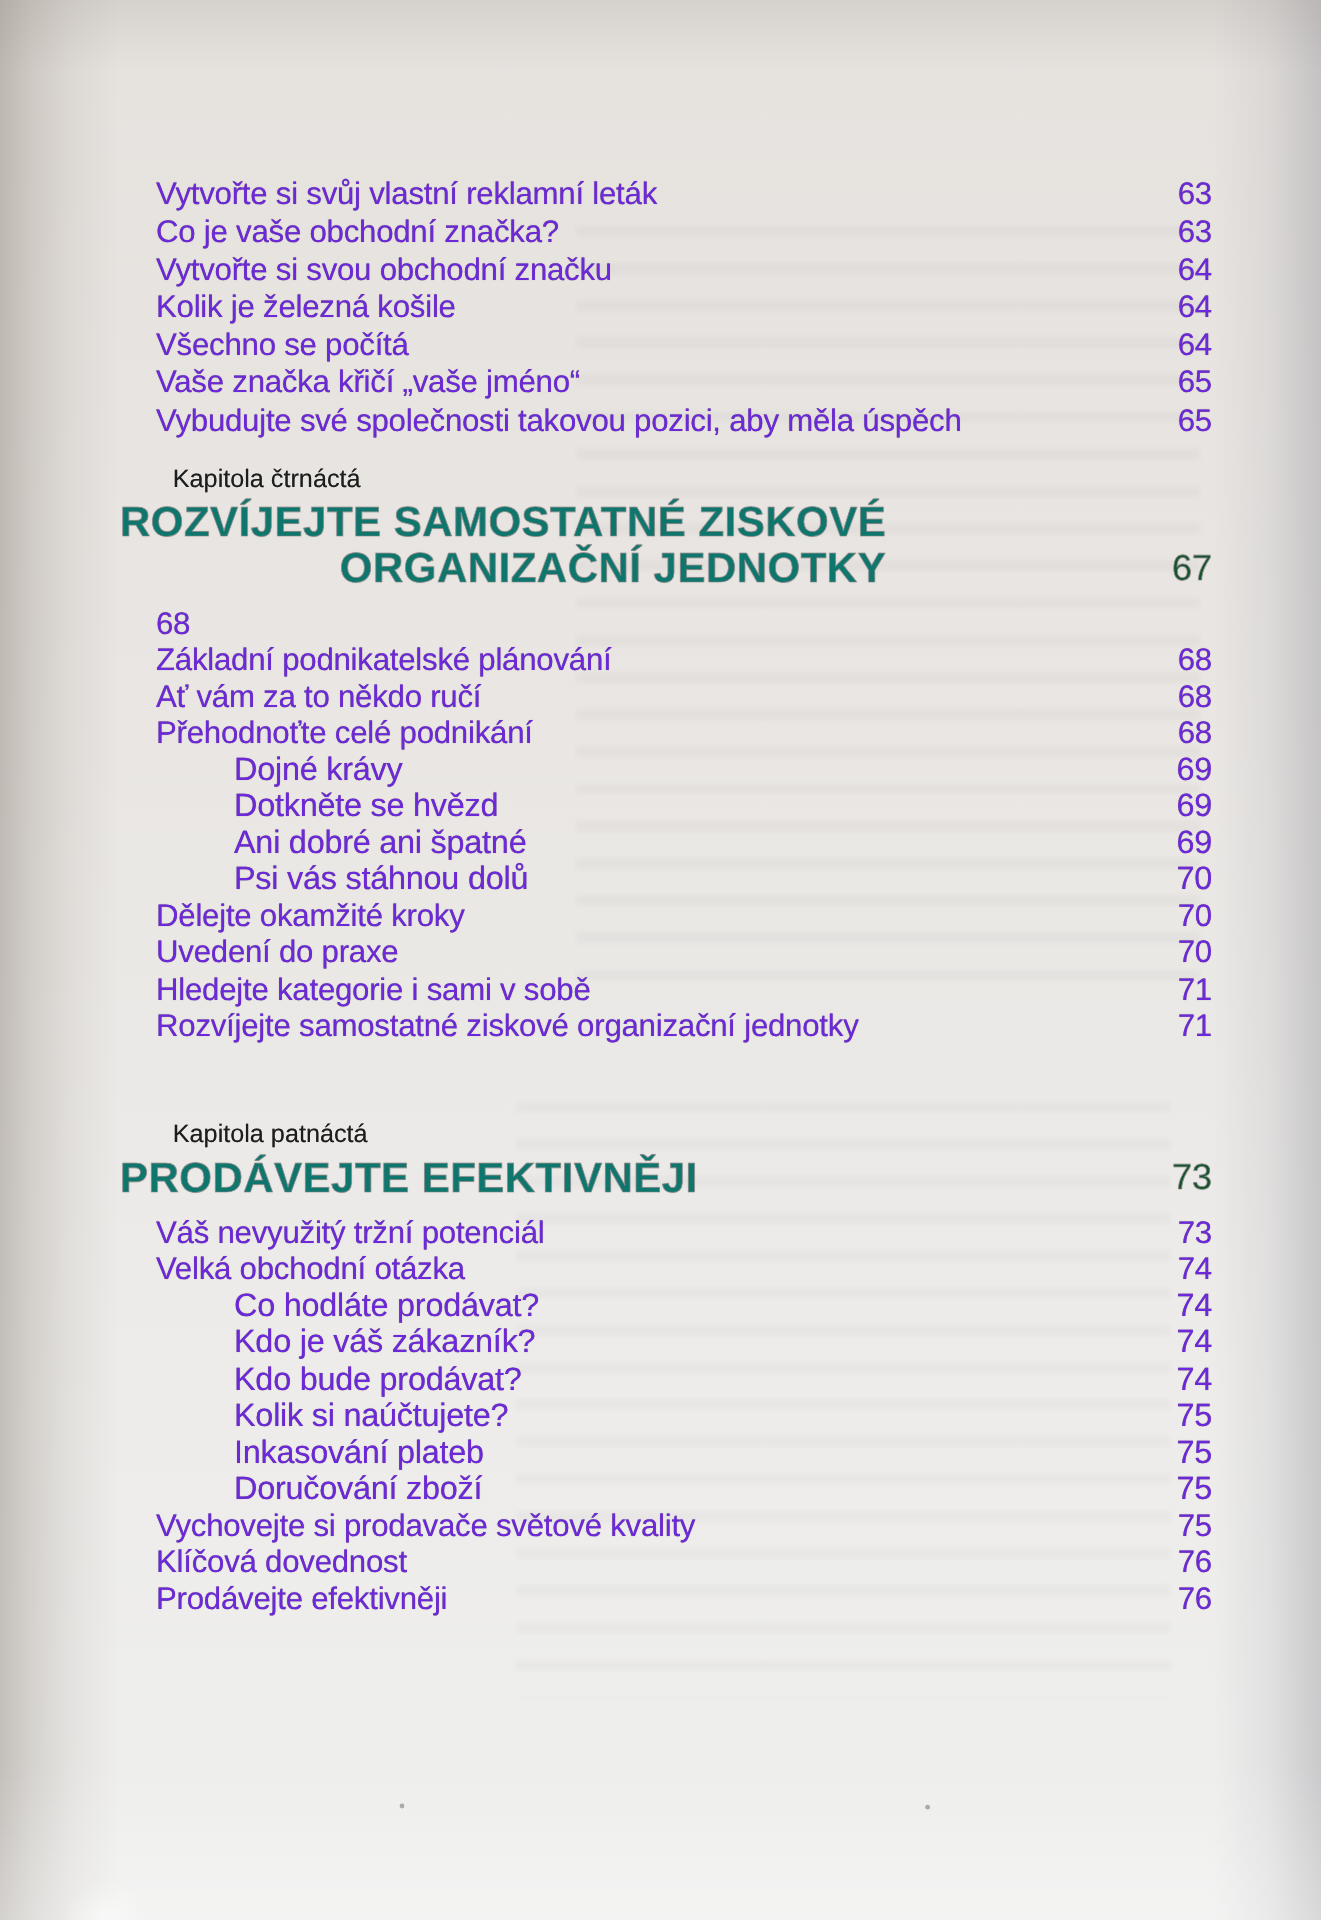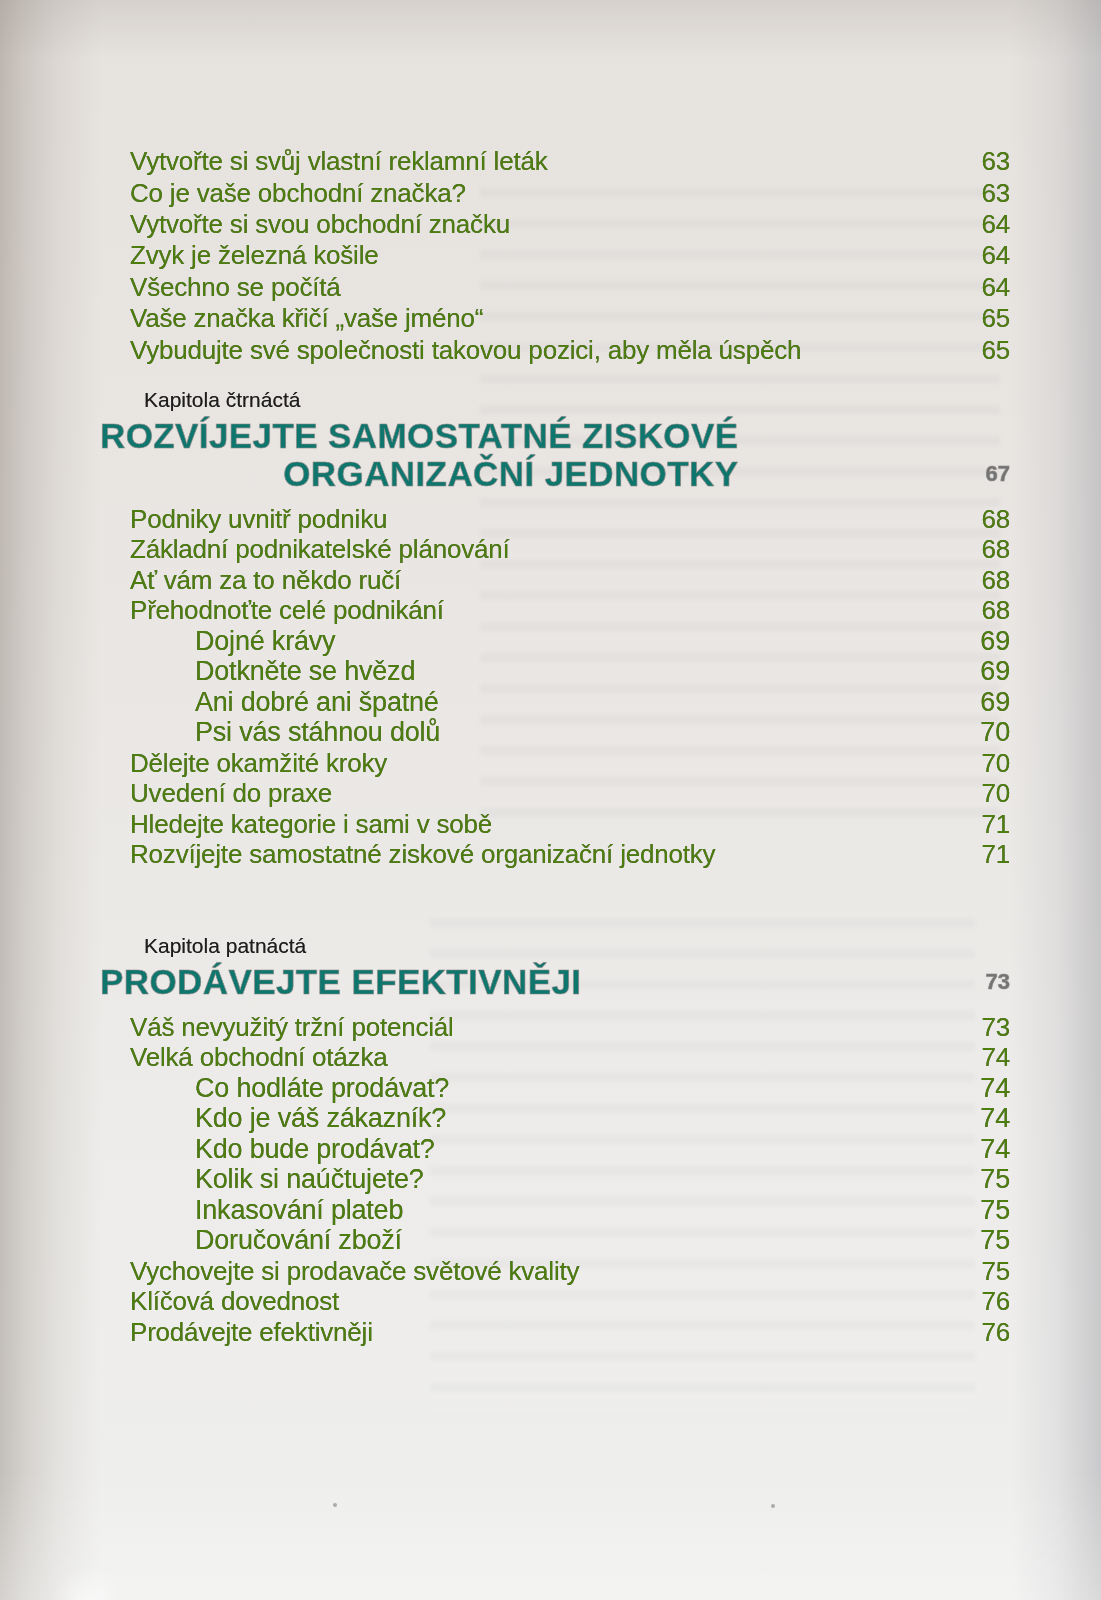--- a/index.html
+++ b/index.html
@@ -31,31 +31,31 @@
 
   
   .toc-block{position:absolute;left:100px;right:91px;}
   #intro-block{left:130px;top:146px;}
   #chapter-14{top:388px;}
   #chapter-15{top:934px;}
   ul.entries{list-style:none;margin:11px 0 0 30px;padding:0;}
   #intro-block ul.entries{margin:0;}
   .row{display:flex;justify-content:space-between;align-items:center;height:30.5px;}
   #intro-block .row{height:31.4px;}
-  .row .t,.row .p{font-size:26px;color:#4d7c0f;letter-spacing:-0.2px;
+  .row .t,.row .p{font-size:26px;color:#6d28d9;letter-spacing:-0.2px;
     text-shadow:0 0 .6px rgba(35,35,35,.65);white-space:nowrap;}
   .row.lvl2 .t{padding-left:65px;}
   .row.lvl2 .t,.row.lvl2 .p{font-size:27px;}
   .kapitola{font-size:21px;line-height:24px;color:#1d1d1d;
     text-shadow:0 0 .5px rgba(35,35,35,.6);margin-left:44px;}
   .heading-row{display:flex;justify-content:space-between;align-items:flex-end;margin-top:5px;}
   .chapter-title{margin:0;font-size:35px;line-height:38px;font-weight:bold;
     letter-spacing:.4px;color:#0f766e;-webkit-text-stroke:.6px #8d8b89;
     text-shadow:0 0 1px rgba(120,118,116,.5);white-space:nowrap;text-align:right;}
-  .chapter-page{font-size:22px;line-height:38px;font-weight:bold;color:#737373;
+  .chapter-page{font-size:30px;line-height:38px;font-weight:normal;color:#14532d;
     -webkit-text-stroke:.6px #8d8b89;text-shadow:0 0 1px rgba(120,118,116,.5);}
 </style>
 </head>
 <body>
 
 <div class="shade" id="gutter-shadow"></div>
 <div class="shade" id="right-shade"></div>
 <div class="shade" id="top-shade"></div>
 <div class="shade" id="bottom-light"></div>
 <div class="shade" id="corner-curl"></div>
@@ -72,21 +72,21 @@
       </li>
       <li class="row lvl1">
         <span class="t">Co je vaše obchodní značka?</span>
         <span class="p">63</span>
       </li>
       <li class="row lvl1">
         <span class="t">Vytvořte si svou obchodní značku</span>
         <span class="p">64</span>
       </li>
       <li class="row lvl1">
-        <span class="t">Zvyk je železná košile</span>
+        <span class="t">Kolik je železná košile</span>
         <span class="p">64</span>
       </li>
       <li class="row lvl1">
         <span class="t">Všechno se počítá</span>
         <span class="p">64</span>
       </li>
       <li class="row lvl1">
         <span class="t">Vaše značka křičí „vaše jméno“</span>
         <span class="p">65</span>
       </li>
@@ -98,21 +98,20 @@
 </div>
 
 <section class="toc-block" id="chapter-14">
   <div class="kapitola">Kapitola čtrnáctá</div>
   <div class="heading-row">
     <h2 class="chapter-title"><span>ROZVÍJEJTE SAMOSTATNÉ ZISKOVÉ</span><br><span>ORGANIZAČNÍ JEDNOTKY</span></h2>
     <span class="chapter-page">67</span>
   </div>
   <ul class="entries">
       <li class="row lvl1">
-        <span class="t">Podniky uvnitř podniku</span>
         <span class="p">68</span>
       </li>
       <li class="row lvl1">
         <span class="t">Základní podnikatelské plánování</span>
         <span class="p">68</span>
       </li>
       <li class="row lvl1">
         <span class="t">Ať vám za to někdo ručí</span>
         <span class="p">68</span>
       </li>

